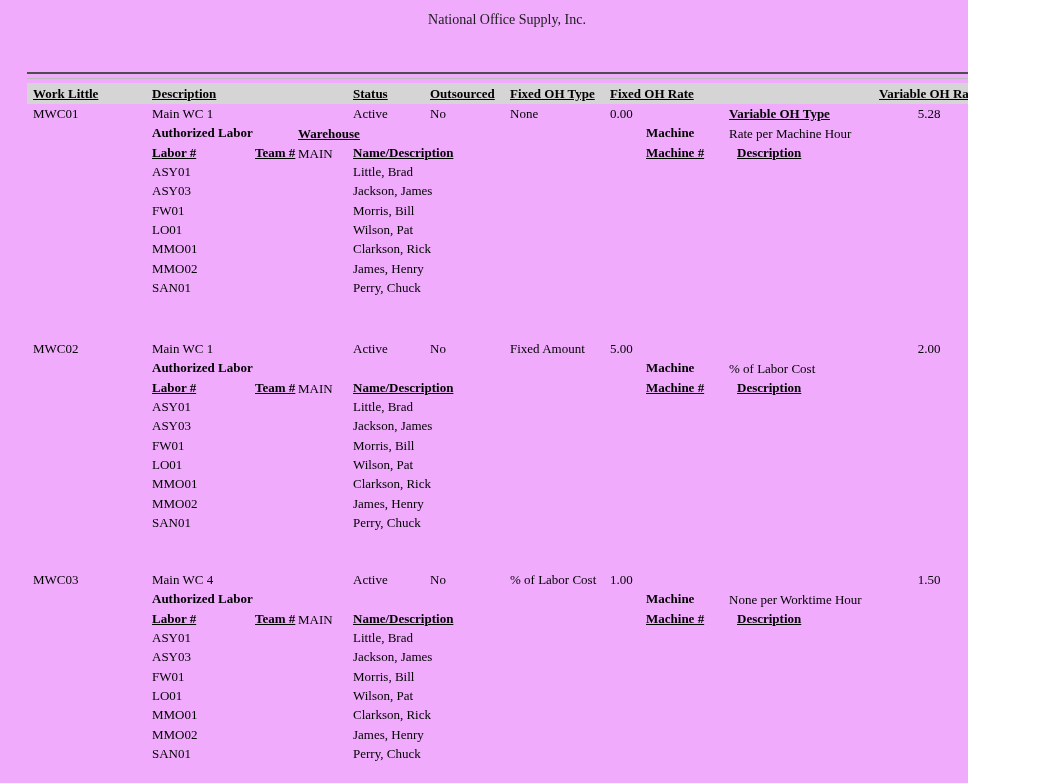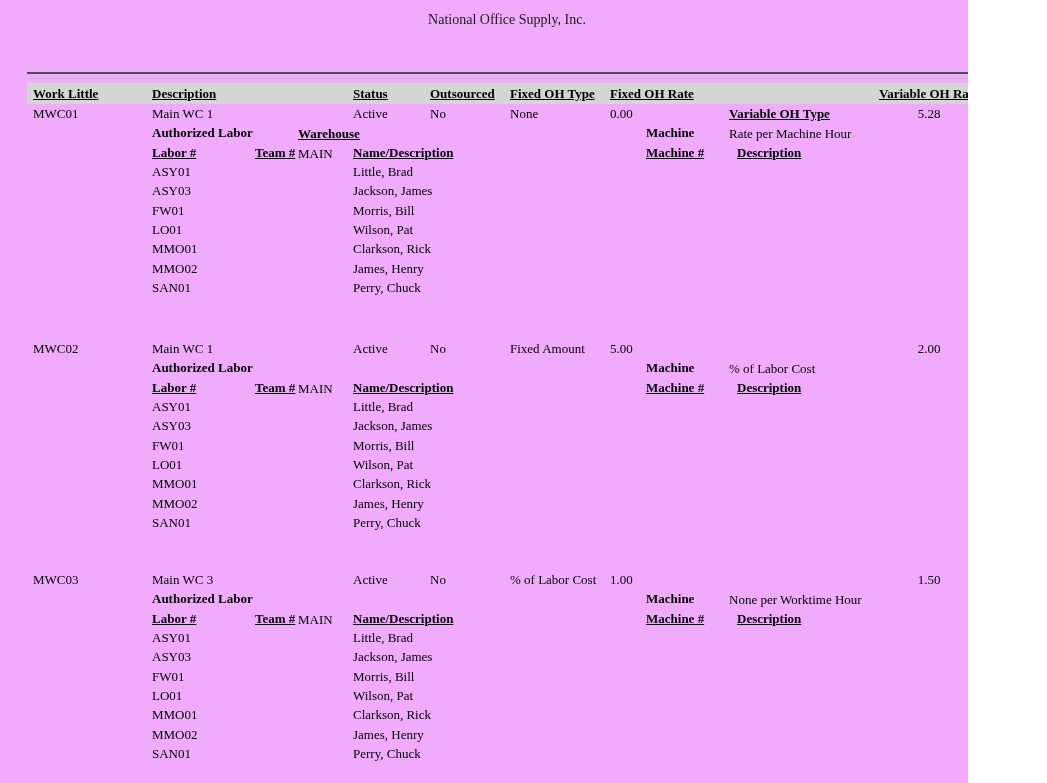--- a/index.html
+++ b/index.html
@@ -183,21 +183,21 @@
     <div class="row">
       <span class="cell c-desc">SAN01</span>
       <span class="cell c-team"></span>
       <span class="cell c-name">Perry, Chuck</span>
     </div>
   </section>
 
   <section class="block" style="top:570px;">
     <div class="row">
       <span class="cell c-wc">MWC03</span>
-      <span class="cell c-desc">Main WC 3</span>
+      <span class="cell c-desc">Main WC 4</span>
       <span class="cell c-wh">MAIN</span>
       <span class="cell c-st">Active</span>
       <span class="cell c-out">No</span>
       <span class="cell c-fot">% of Labor Cost</span>
       <span class="cell c-for">1.00</span>
       <span class="cell c-vot">None per Worktime Hour</span>
       <span class="cell c-vor">1.50</span>
     </div>
     <div class="row">
       <span class="cell bold c-desc">Authorized Labor</span>

